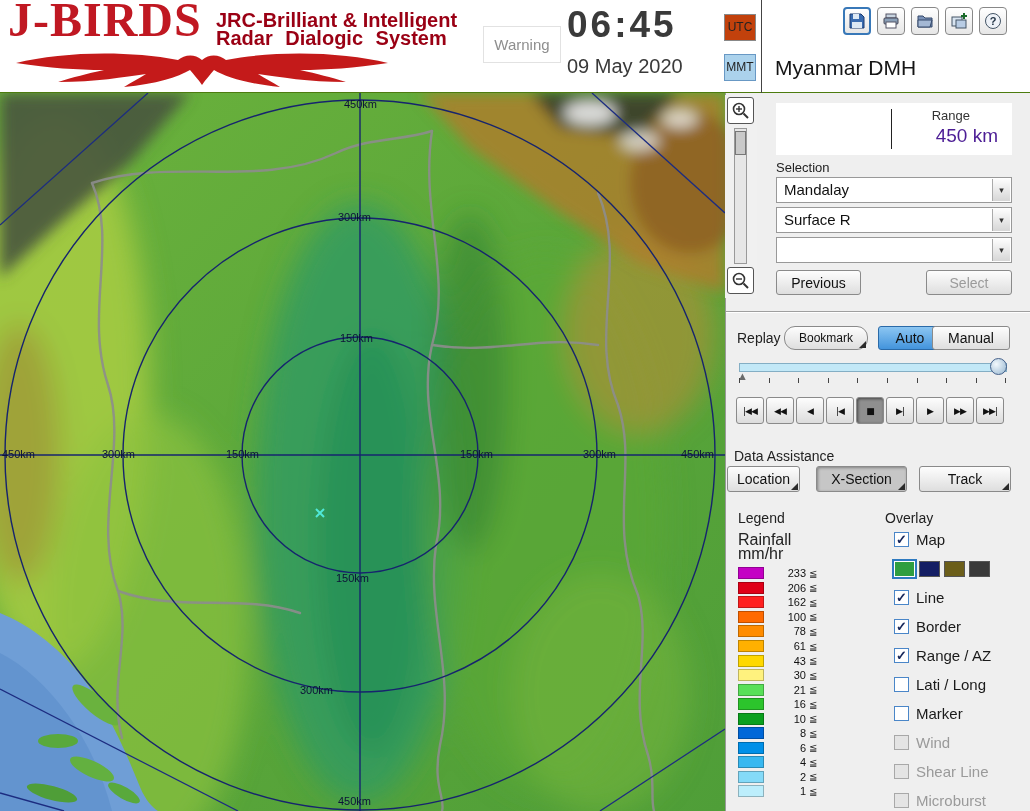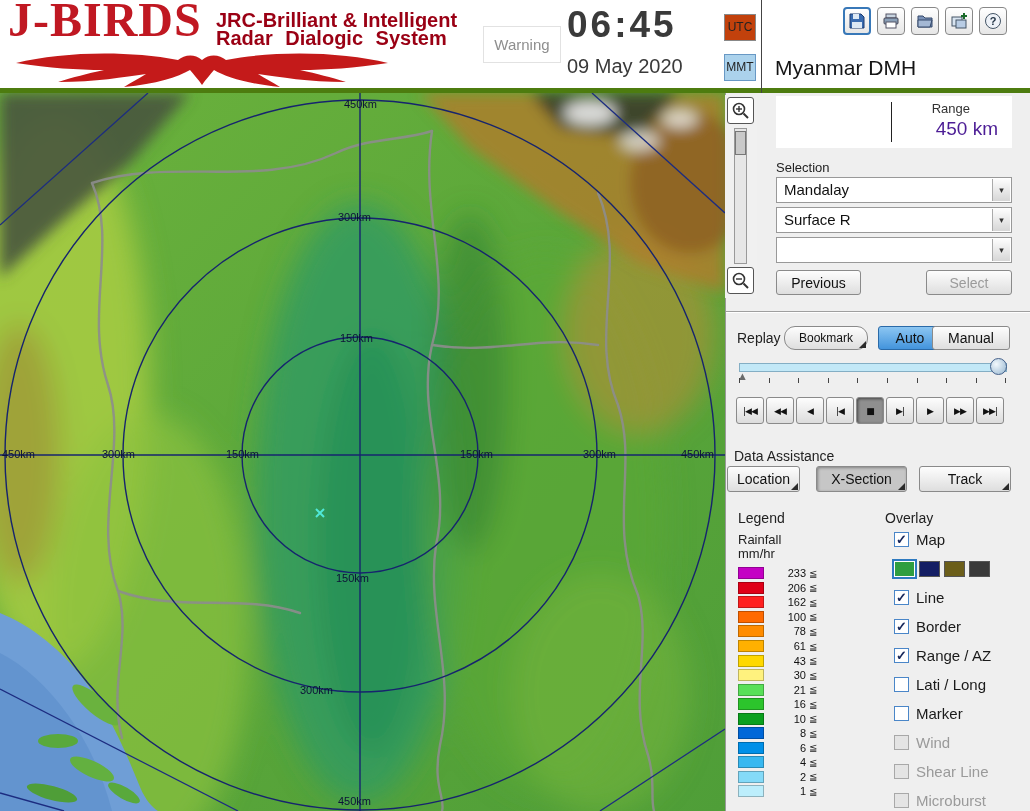--- a/index.html
+++ b/index.html
@@ -2,21 +2,21 @@
 <html><head>
 <meta charset="utf-8">
 <style>
   * { margin:0; padding:0; box-sizing:border-box; }
   html,body { background:#888; }
   .app { position:relative; width:1030px; height:811px; background:#fff; overflow:hidden;
          font-family:"Liberation Sans", sans-serif; }
 
   
   .hdr { position:absolute; left:0; top:0; width:1030px; height:93px; background:#fff;
-         border-bottom:5px solid #4d7c0f; }
+         border-bottom:1px solid #4d7c0f; }
   .logo-title { position:absolute; left:8px; top:-8px; font-family:"Liberation Serif", serif;
          font-weight:bold; font-size:48px; color:#c01822; letter-spacing:1px; }
   .logo-sub { position:absolute; left:216px; top:11px; color:#9a0014; font-weight:bold;
          font-size:20px; line-height:18px; }
   .logo-sub .l2 { word-spacing:7px; }
   .eagle { position:absolute; left:6px; top:50px; }
   .warning { position:absolute; left:483px; top:26px; width:78px; height:37px; background:#fff;
          border:1px solid #e2e2e2; color:#8e8e8e; font-size:15px; text-align:center; line-height:35px; }
   .time { position:absolute; left:567px; top:4px; font-size:37px; font-weight:bold; color:#3a3a3a;
          letter-spacing:3px; }
@@ -41,21 +41,21 @@
   .zoom-btn { position:absolute; left:2px; width:27px; height:27px; background:#fff; border:1px solid #555;
          border-radius:3px; display:flex; align-items:center; justify-content:center; padding:0; }
   .zoom-in { top:2px; } .zoom-out { top:172px; }
   .zoom-track { position:absolute; left:9px; top:33px; width:13px; height:136px; background:#e6e6e6; border:1px solid #999; }
   .zoom-thumb { position:absolute; left:0px; top:2px; width:11px; height:24px; background:#c9c9c9; border:1px solid #777; }
 
   
   .panel { position:absolute; left:725px; top:93px; width:305px; height:718px; background:#efefef;
          border-left:1px solid #999; }
   .sec-label { position:absolute; font-size:14px; color:#222; }
-  .range-box { position:absolute; left:50px; top:3px; width:236px; height:52px; background:#fff; }
+  .range-box { position:absolute; left:50px; top:10px; width:236px; height:52px; background:#fff; }
   .range-divider { position:absolute; left:115px; top:6px; width:1px; height:40px; background:#222; }
   .range-label { position:absolute; right:42px; top:5px; font-size:13px; color:#333; }
   .range-value { position:absolute; right:14px; top:22px; font-size:19px; color:#4c1d95; }
   .sel-label { left:50px; top:67px; font-size:13px; }
   .dd { position:absolute; left:50px; width:236px; height:26px; background:#fff; border:1px solid #999; }
   .dd1 { top:84px; } .dd2 { top:114px; } .dd3 { top:144px; }
   .dd-txt { display:block; line-height:24px; padding-left:7px; font-size:15px; color:#111; }
   .dd-btn { position:absolute; right:1px; top:1px; width:18px; height:22px;
          background:linear-gradient(#fdfdfd,#d6d6d6); border-left:1px solid #aaa; text-align:center; }
   .chev { font-size:9px; color:#333; line-height:22px; }
@@ -86,21 +86,21 @@
   .media-btn { width:28px; height:27px; background:linear-gradient(#fdfdfd,#dcdcdc); border:1px solid #8a8a8a;
          border-radius:3px; font-size:9px; letter-spacing:-1px; color:#111; padding:0;
          font-family:"DejaVu Sans", sans-serif; }
   .media-btn.stop-pressed { background:#8f8f8f; box-shadow:inset 1px 1px 3px rgba(0,0,0,.5); }
   .da-label { left:8px; top:355px; }
   .da-loc { left:1px; top:373px; width:73px; height:26px; }
   .da-xs  { left:90px; top:373px; width:91px; height:26px; }
   .da-track { left:193px; top:373px; width:92px; height:26px; }
   .legend-label { left:12px; top:417px; }
   .overlay-label { left:159px; top:417px; }
-  .legend-title { position:absolute; left:12px; top:440px; font-size:13px; color:#222; line-height:14px; }
+  .legend-title { position:absolute; left:12px; top:440px; font-size:16px; color:#222; line-height:14px; }
   .legend-entries { position:absolute; left:12px; top:473px; }
   .lg-row { display:flex; align-items:center; height:14.55px; }
   .lg-sw { width:26px; height:12px; border:1px solid rgba(0,0,0,.25); }
   .lg-v { width:40px; text-align:right; font-size:11px; color:#111; margin-left:2px; }
   .lg-op { font-size:10px; margin-left:3px; color:#222; font-family:"DejaVu Sans", sans-serif; }
   .overlay-items { position:absolute; left:168px; top:432px; display:flex; flex-direction:column; }
   .ov-row { display:flex; align-items:center; gap:7px; height:29px; }
   .cb { width:15px; height:15px; background:#fff; border:1px solid #4a86c8; font-size:13px; font-weight:bold;
          color:#16265a; line-height:13px; text-align:center; flex:0 0 auto; }
   .cb.dis { border-color:#a8a8a8; background:#e4e4e4; }

